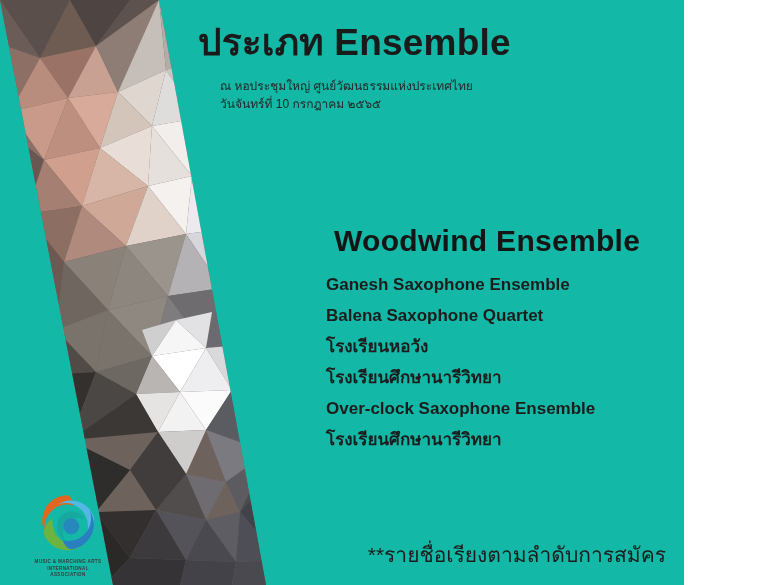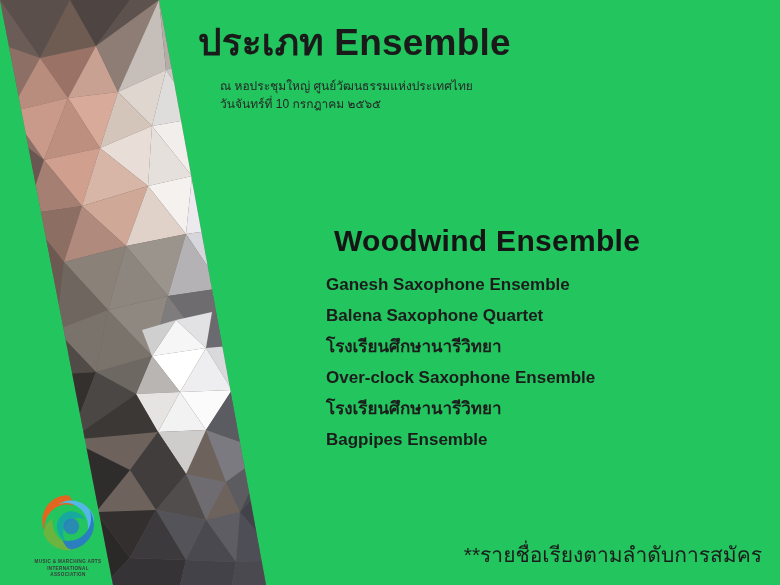--- a/index.html
+++ b/index.html
@@ -4,22 +4,22 @@
 <style>
   * { margin:0; padding:0; box-sizing:border-box; }
   html, body {
     width:780px; height:585px;
     background:#ffffff;
     font-family:"Liberation Sans","DejaVu Sans",sans-serif;
     overflow:hidden;
   }
   #slide {
     position:relative;
-    width:780px; height:585px;
-    background:#22c55e;
+    width:684px; height:585px;
+    background:#14b8a6;
     overflow:hidden;
   }
 
   
   #poly-panel {
     position:absolute;
     left:0; top:0;
     width:280px; height:585px;
     clip-path: polygon(0px 0px, 159px 0px, 266px 585px, 113px 585px);
     overflow:hidden;
@@ -241,22 +241,22 @@
     <div id="title-main">ประเภท Ensemble</div>
     <div id="subtitle-1" class="subtitle-line">ณ หอประชุมใหญ่  ศูนย์วัฒนธรรมแห่งประเทศไทย</div>
     <div id="subtitle-2" class="subtitle-line">วันจันทร์ที่  10  กรกฎาคม  ๒๕๖๕</div>
   </div>
 
   <div id="body-block">
     <div id="category-title">Woodwind Ensemble</div>
     <div id="entry-list">
       <div class="entry">Ganesh  Saxophone  Ensemble</div>
       <div class="entry">Balena  Saxophone  Quartet</div>
+      <div class="entry">โรงเรียนหอวัง</div>
       <div class="entry">โรงเรียนศึกษานารีวิทยา</div>
       <div class="entry">Over-clock  Saxophone  Ensemble</div>
       <div class="entry">โรงเรียนศึกษานารีวิทยา</div>
-      <div class="entry">Bagpipes  Ensemble</div>
     </div>
   </div>
 
   <div id="footnote">**รายชื่อเรียงตามลำดับการสมัคร</div>
 
 </div>
 
 </body></html>

